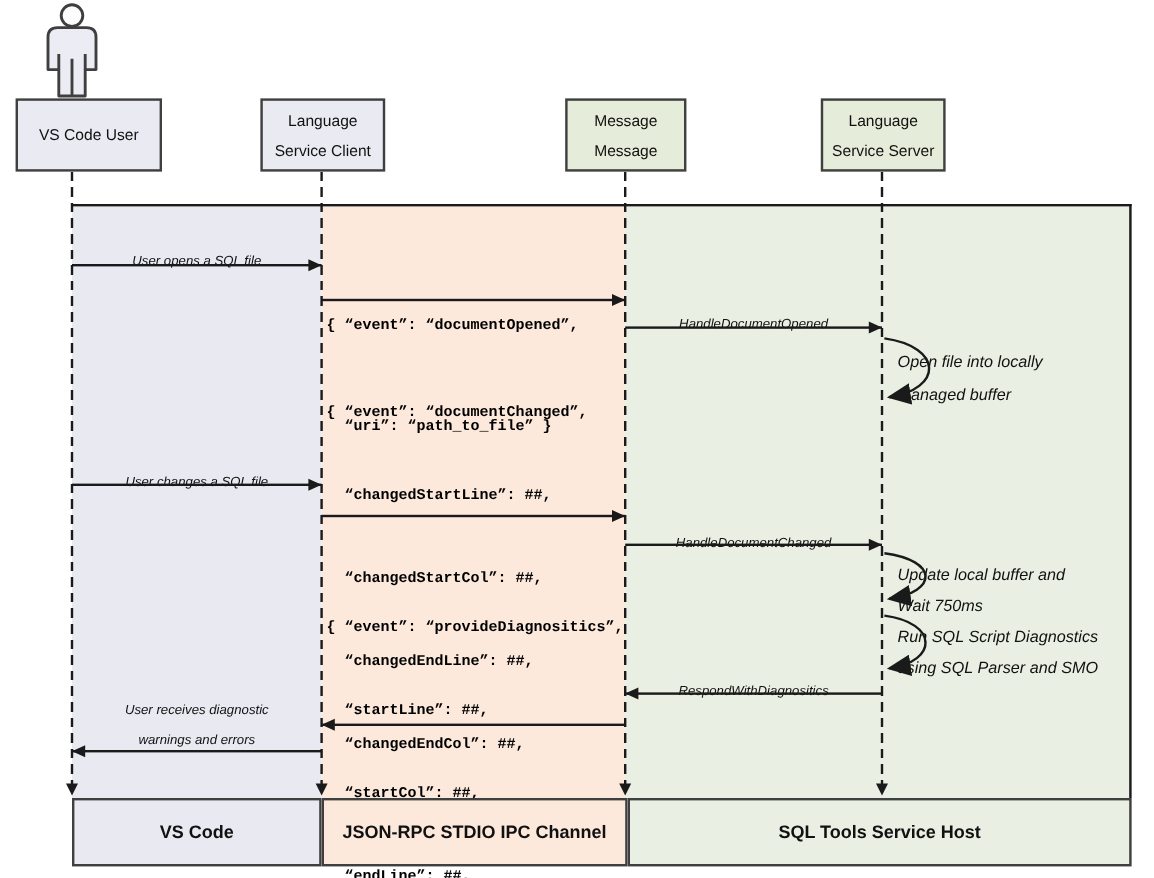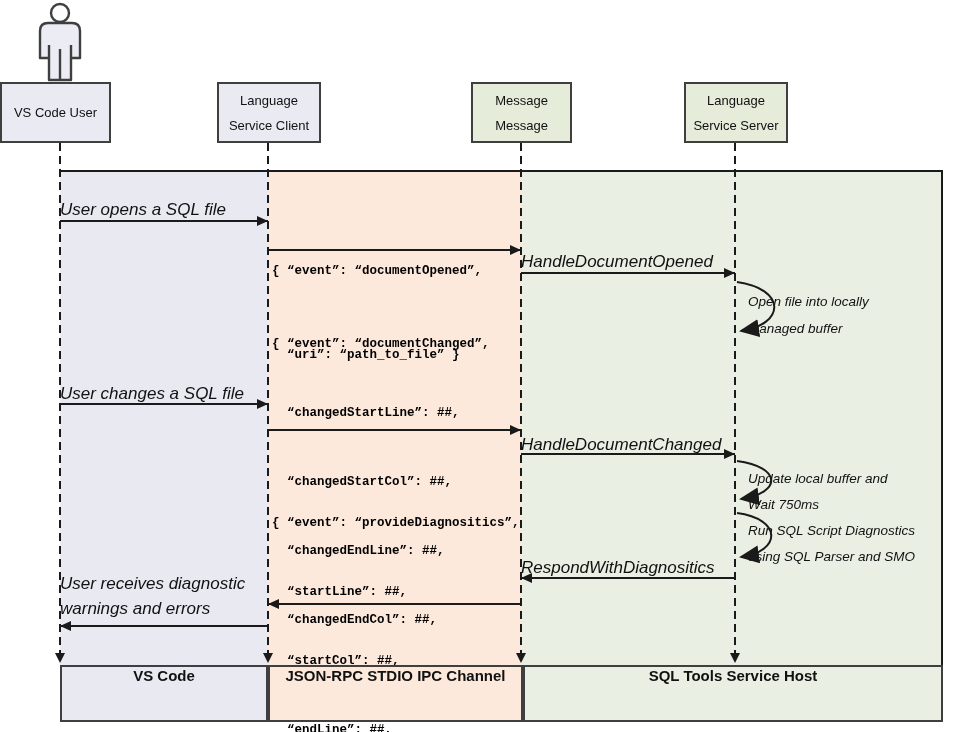--- a/index.html
+++ b/index.html
@@ -23,33 +23,33 @@
   .lifeline{position:absolute;top:143px;height:512px;width:2px;
     background:repeating-linear-gradient(to bottom,var(--line) 0 8px,transparent 8px 13px);}
 
   
   .hbox{position:absolute;top:82px;height:61px;border:2px solid var(--border);
         box-sizing:border-box;display:flex;flex-direction:column;align-items:center;
         justify-content:center;font-size:13px;line-height:25px;text-align:center;z-index:5;}
   .hbox.lav{background:var(--box_lavender);}
   .hbox.grn{background:var(--box_green);align-items:center;}
   .fbox{position:absolute;top:665px;height:57px;border:2px solid var(--border);
-        box-sizing:border-box;display:flex;align-items:flex-start;justify-content:center;
+        box-sizing:border-box;display:flex;align-items:center;justify-content:center;
         font-size:15px;font-weight:bold;z-index:5;background:var(--lavender);}
 
   
   .arrow{position:absolute;height:0;border-top:2px solid var(--line);z-index:4;}
   .head{position:absolute;top:-6px;width:0;height:0;border-top:5px solid transparent;border-bottom:5px solid transparent;}
   .hr{right:0;border-left:11px solid var(--line);}
   .hl{left:0;border-right:11px solid var(--line);}
   .head-down{position:absolute;top:653px;width:0;height:0;z-index:4;
     border-left:5px solid transparent;border-right:5px solid transparent;border-top:10px solid var(--line);}
 
   
-  .mlabel{position:absolute;font-style:italic;font-size:17px;height:18px;z-index:4;}
+  .mlabel{position:absolute;font-style:italic;font-size:11px;text-align:center;height:18px;z-index:4;margin-top:12px;}
   .note{position:absolute;left:748px;width:208px;text-align:left;font-style:italic;font-size:13.5px;z-index:4;}
 
   
   .payload{position:absolute;left:272px;font-family:"Liberation Mono",monospace;
            font-size:12.5px;font-weight:bold;white-space:pre;z-index:4;color:#000;}
 
   .loops{position:absolute;left:0;top:0;pointer-events:none;z-index:4;}
   .person{position:absolute;left:24px;top:2px;z-index:5;}
 </style>
 </head>
@@ -71,21 +71,21 @@
 
   <div class="lifeline" style="left:59px"></div>
   <div class="lifeline" style="left:267px"></div>
   <div class="lifeline" style="left:520px"></div>
   <div class="lifeline" style="left:734px"></div>
   <div class="head-down" style="left:55px"></div>
   <div class="head-down" style="left:263px"></div>
   <div class="head-down" style="left:516px"></div>
   <div class="head-down" style="left:730px"></div>
 
-  <div class="hbox lav" style="left:0;width:111px">
+  <div class="hbox lav" style="left:13px;width:122px">
     <div>VS Code User</div>
   </div>
   <div class="hbox lav" style="left:217px;width:104px">
     <div>Language</div>
     <div>Service Client</div>
   </div>
   <div class="hbox grn" style="left:471px;width:101px">
     <div>Message</div>
     <div>Message</div>
   </div>

